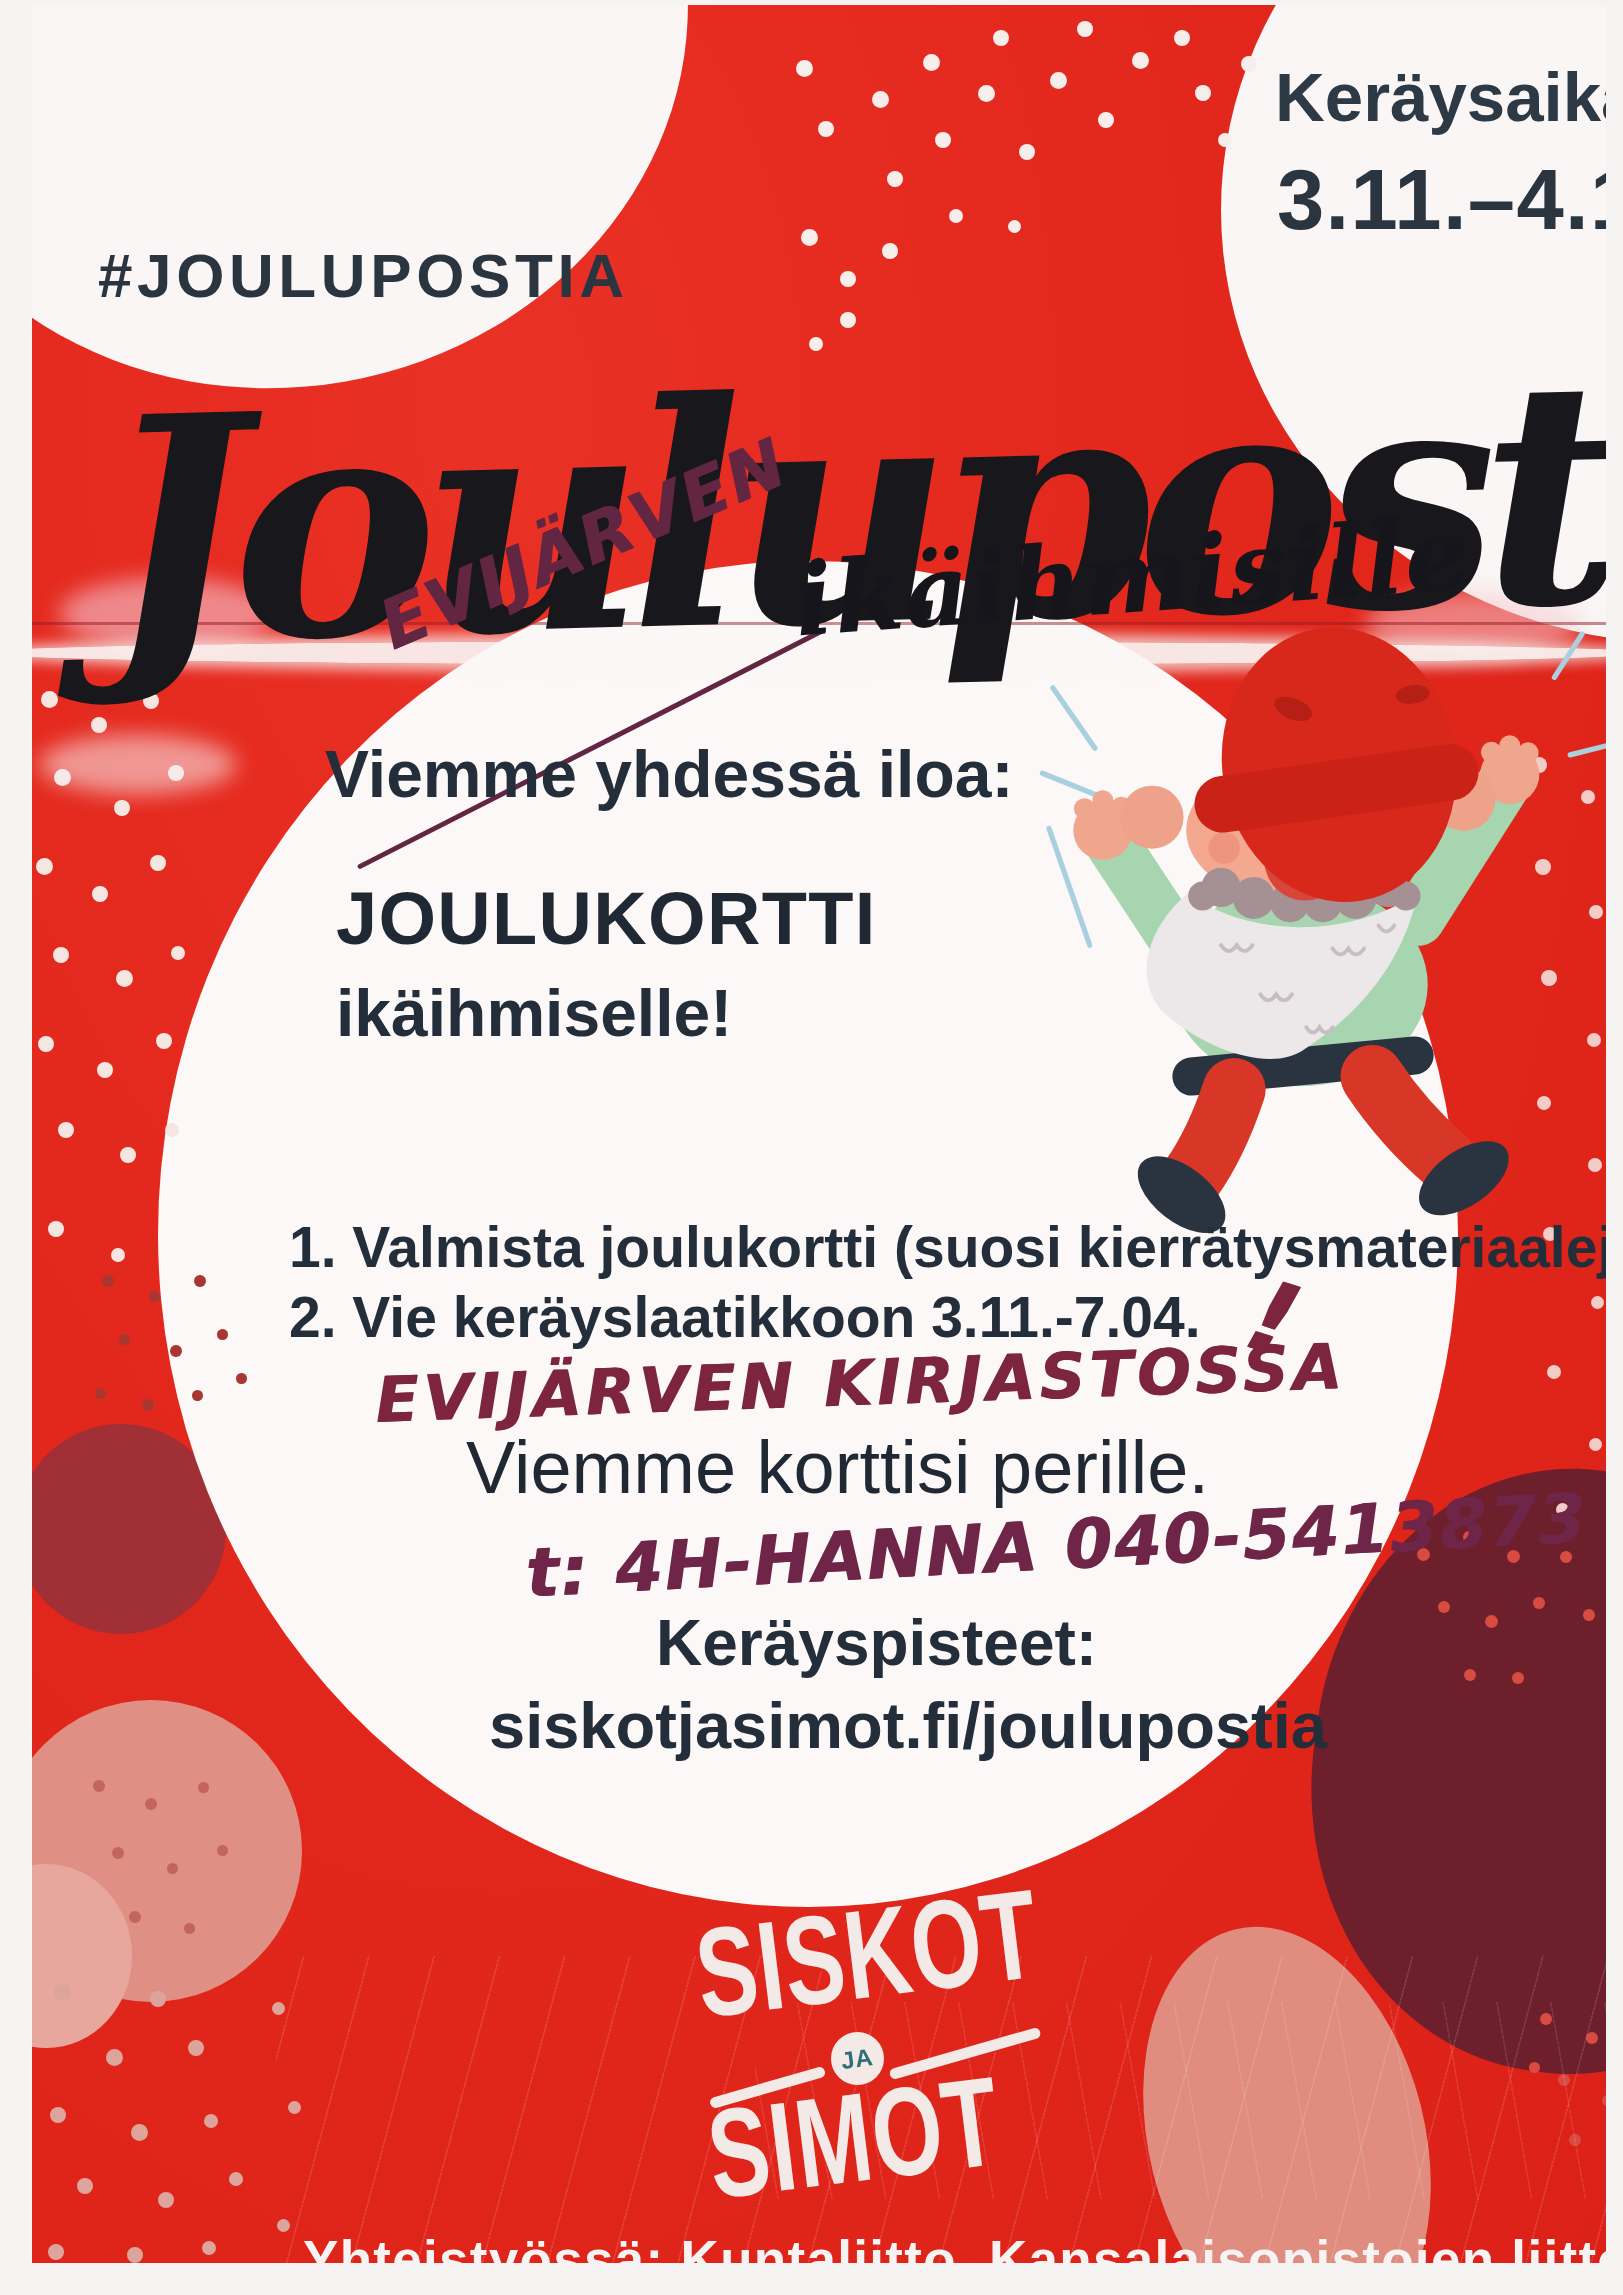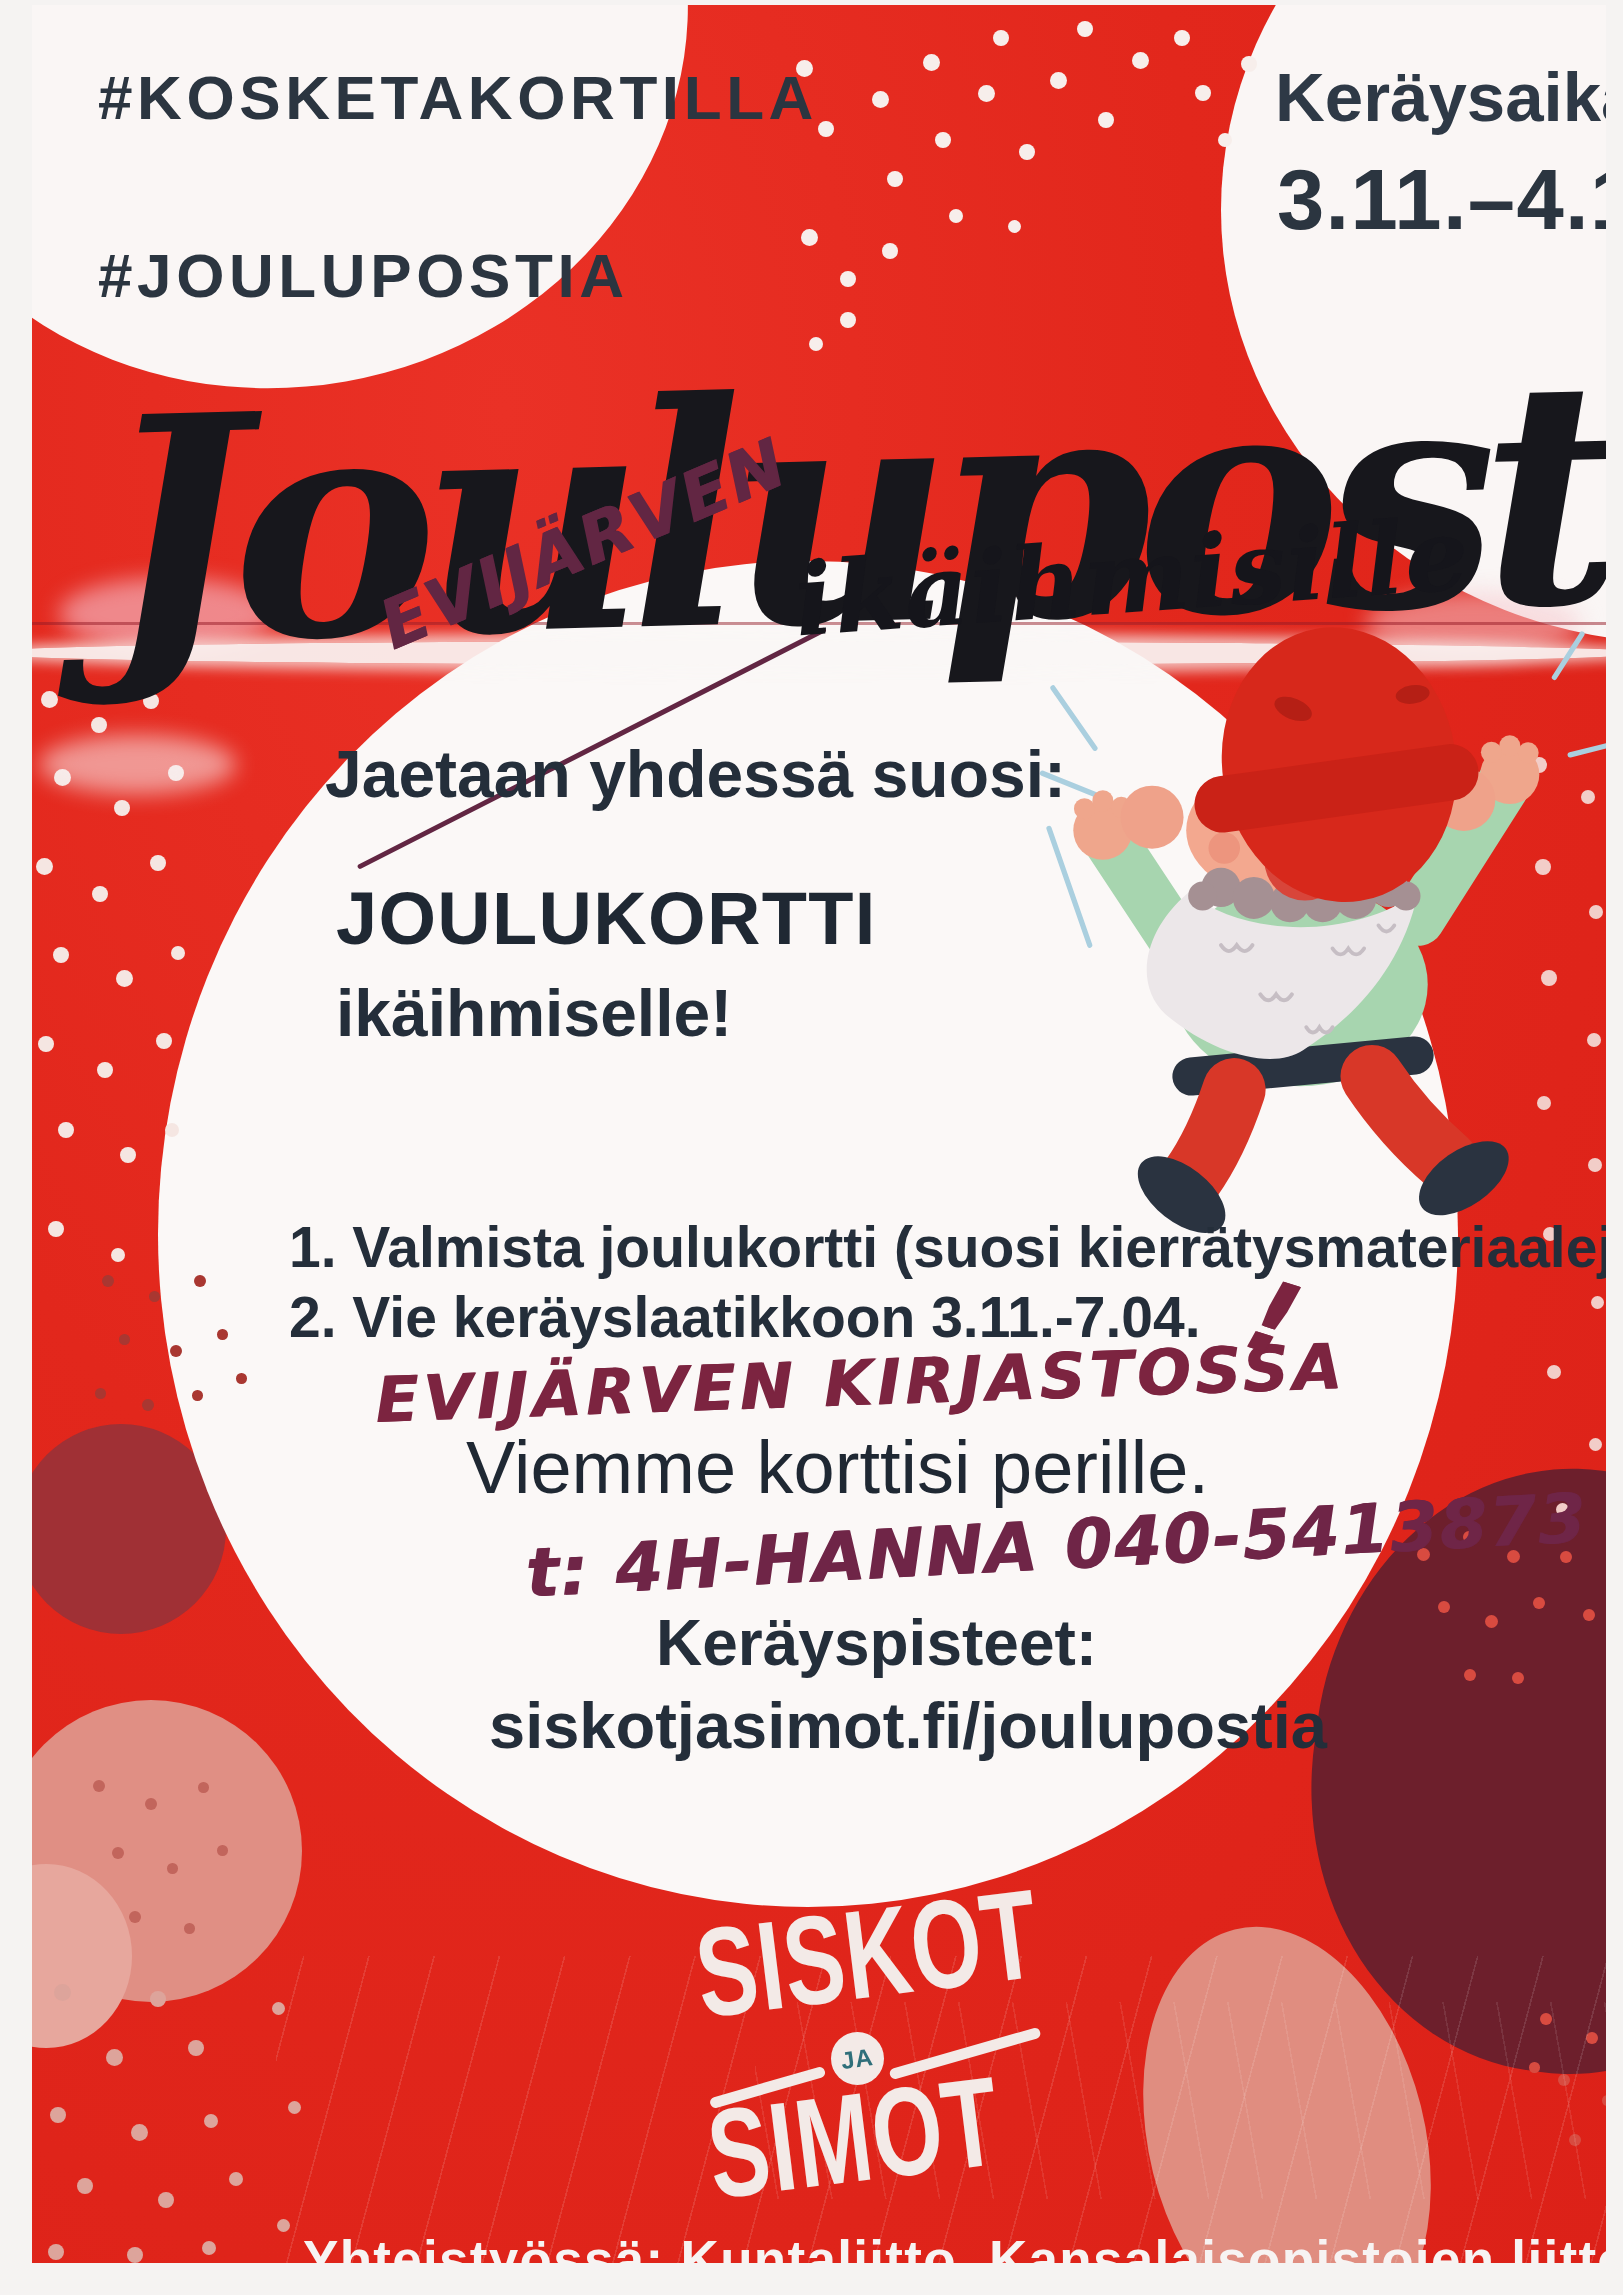--- a/index.html
+++ b/index.html
@@ -276,31 +276,30 @@
             <circle cx="582" cy="425" r="22"></circle>
         </g>
         <circle cx="428" cy="370" r="62" fill="#d8453a"></circle>
 
         <ellipse cx="480" cy="225" rx="178" ry="210" fill="#d7281b" transform="rotate(-9 480 225)"></ellipse>
         <ellipse cx="410" cy="140" rx="30" ry="16" fill="#b51f15" transform="rotate(22 410 140)"></ellipse>
         <ellipse cx="592" cy="118" rx="26" ry="14" fill="#b51f15" transform="rotate(-8 592 118)"></ellipse>
         <rect x="258" y="218" width="436" height="86" rx="43" fill="#ca2217" transform="rotate(-8 476 261)"></rect>
       </svg>
 
-      <div class="t" id="hashtag1">#KOSKETAKORTILLA</div>
       <div class="t" id="hashtag2">#JOULUPOSTIA</div>
       <div class="t" id="collect-label">Keräysaika</div>
       <div class="t" id="collect-dates">3.11.–4.12.</div>
 
       <div class="t" id="main-title">Joulupostia</div>
       <div class="t hand" id="hand-place">EVIJÄRVEN</div>
       <div class="abs" id="hand-place-underline"></div>
       <div class="t" id="subtitle">ikäihmisille</div>
 
-      <div class="t" id="intro">Jaetaan yhdessä suosi:</div>
+      <div class="t" id="intro">Viemme yhdessä iloa:</div>
       <div class="t" id="gift1">JOULUKORTTI</div>
       <div class="t" id="gift2">ikäihmiselle!</div>
       <div class="t" id="step1">1. Valmista joulukortti (suosi kierrätysmateriaaleja)</div>
       <div class="t" id="step2">2. Vie keräyslaatikkoon 3.11.-7.04.</div>
       <div class="t hand" id="hand-location">EVIJÄRVEN KIRJASTOSSA</div>
       <div class="t hand" id="hand-bang">!</div>
       <div class="t" id="promise">Viemme korttisi perille.</div>
       <div class="t hand" id="hand-contact">t: 4H-HANNA 040-5413873</div>
       <div class="t" id="points-label">Keräyspisteet:</div>
       <div class="t" id="website">siskotjasimot.fi/joulupostia</div>

